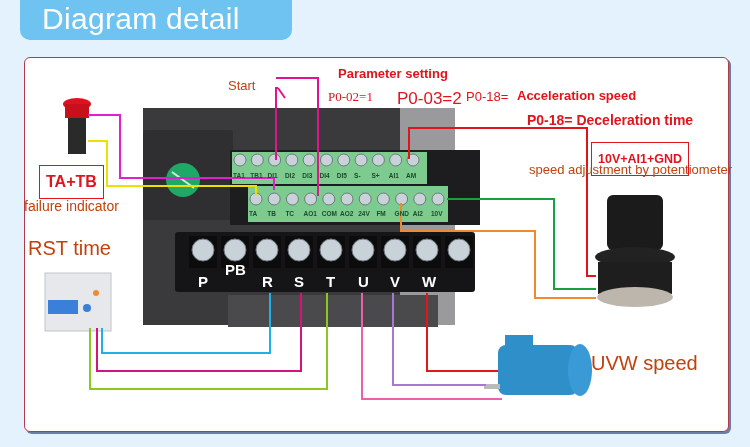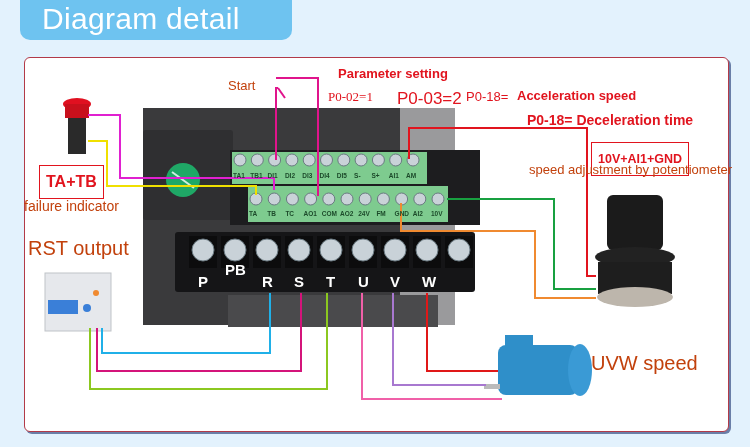--- a/index.html
+++ b/index.html
@@ -123,21 +123,21 @@
 <div class="lbl red" style="left:338px;top:66px;font-size:13px;">Parameter setting</div>
 <div class="lbl" style="left:328px;top:89px;font-size:13px;color:#e1141e;font-family:Liberation Serif, serif;">P0-02=1</div>
 <div class="lbl" style="left:397px;top:89px;font-size:17px;color:#e1141e;">P0-03=2</div>
 <div class="lbl" style="left:466px;top:89px;font-size:13px;color:#e1141e;">P0-18=</div>
 <div class="lbl red" style="left:517px;top:88px;font-size:13px;">Acceleration speed</div>
 <div class="lbl red" style="left:503px;top:112px;font-size:14px;padding-left:24px;">P0-18= Deceleration time</div>
 <div class="lbl box-red" style="left:591px;top:142px;font-size:12.5px;line-height:16px;">10V+AI1+GND</div>
 <div class="lbl black" style="left:489px;top:162px;font-size:13px;margin-left:40px;">speed adjustment by potentiometer</div>
 <div class="lbl box-red" style="left:39px;top:165px;font-size:16px;line-height:16px;">TA+TB</div>
 <div class="lbl black" style="left:24px;top:190px;font-size:14px;margin-top:8px;">failure indicator</div>
-<div class="lbl black" style="left:28px;top:237px;font-size:20px;">RST output</div>
+<div class="lbl black" style="left:28px;top:237px;font-size:20px;">RST time</div>
 <div class="lbl black" style="left:591px;top:352px;font-size:20px;">UVW speed</div>
 
 <div id="power-labels">
     <div class="term-lbl" style="left: 198px; top: 273px;">P</div>
     <div class="term-lbl" style="left: 225px; top: 261px;">PB</div>
     <div class="term-lbl" style="left: 262px; top: 273px;">R</div>
     <div class="term-lbl" style="left: 294px; top: 273px;">S</div>
     <div class="term-lbl" style="left: 326px; top: 273px;">T</div>
     <div class="term-lbl" style="left: 358px; top: 273px;">U</div>
     <div class="term-lbl" style="left: 390px; top: 273px;">V</div>

